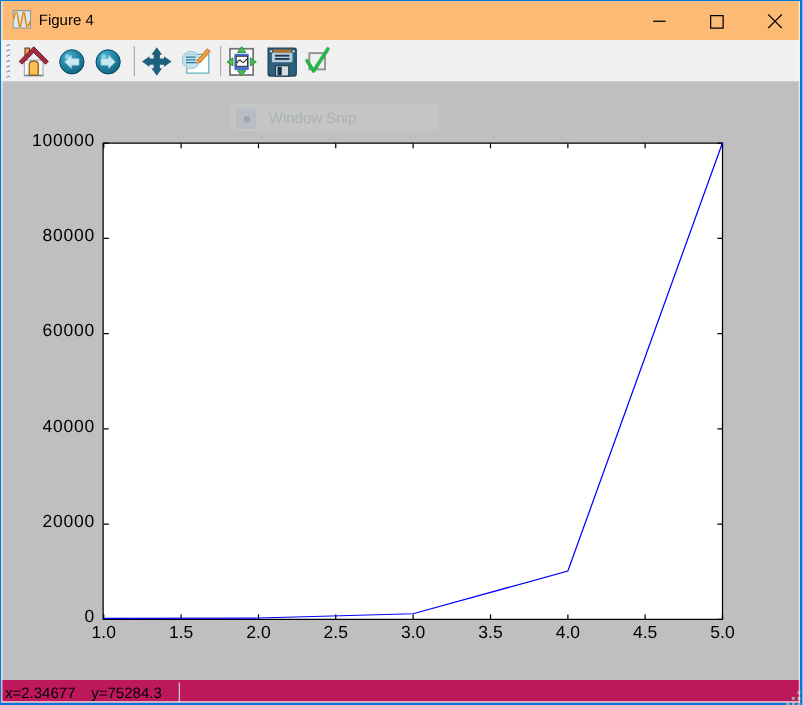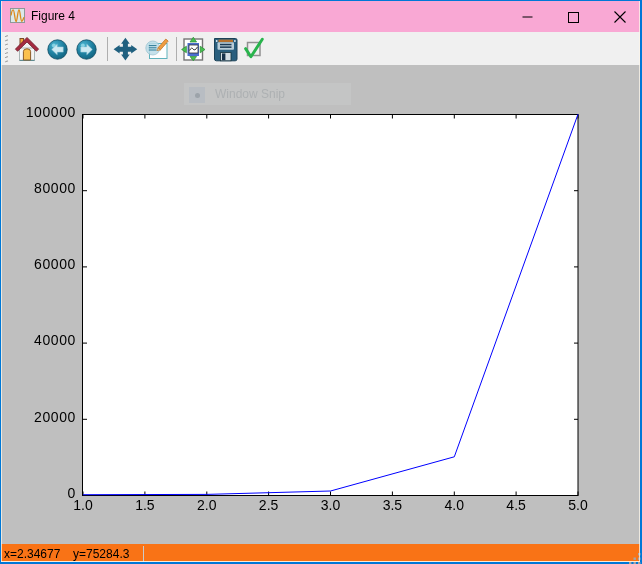--- a/index.html
+++ b/index.html
@@ -1,24 +1,24 @@
 <!DOCTYPE html>
 <html><head>
 <meta charset="utf-8">
 <style>
   html,body{margin:0;padding:0;}
   body{width:642px;height:564px;overflow:hidden;background:#0078d7;
        font-family:"Liberation Sans", sans-serif;}
   .abs{position:absolute;}
   #win{position:absolute;left:1px;top:1px;width:639px;height:561px;background:#ffffff;}
-  #titlebar{position:absolute;left:0;top:0;width:639px;height:31px;background:#f9a8d4;}
+  #titlebar{position:absolute;left:0;top:0;width:639px;height:31px;background:#fdba74;}
   #title{position:absolute;left:30px;top:7.5px;font-size:12px;color:#000;}
   #toolbar{position:absolute;left:0;top:31px;width:639px;height:33px;background:#f0f0f0;}
   #figure{position:absolute;left:0;top:64px;width:639px;height:479px;background:#bfbfbf;}
-  #statusbar{position:absolute;left:0;top:543px;width:639px;height:18px;background:#f97316;}
+  #statusbar{position:absolute;left:0;top:543px;width:639px;height:18px;background:#be185d;}
   .stxt{position:absolute;top:3px;font-size:12px;color:#000;}
 </style>
 </head>
 <body>
 <div id="win">
 
   <div id="titlebar">
 
     <svg class="abs" style="left:9px;top:7px" width="15" height="15" viewBox="0 0 15 15">
       <rect x="0.5" y="0.5" width="14" height="14" fill="#dce8ea" stroke="#8e9899"></rect>

